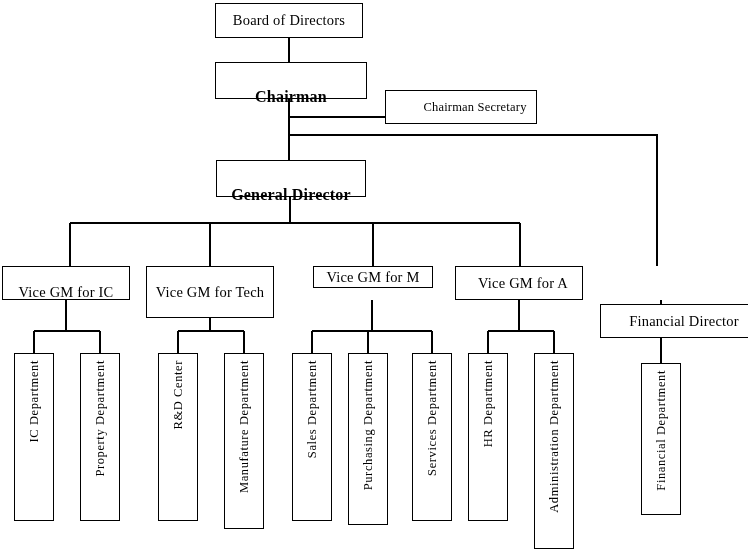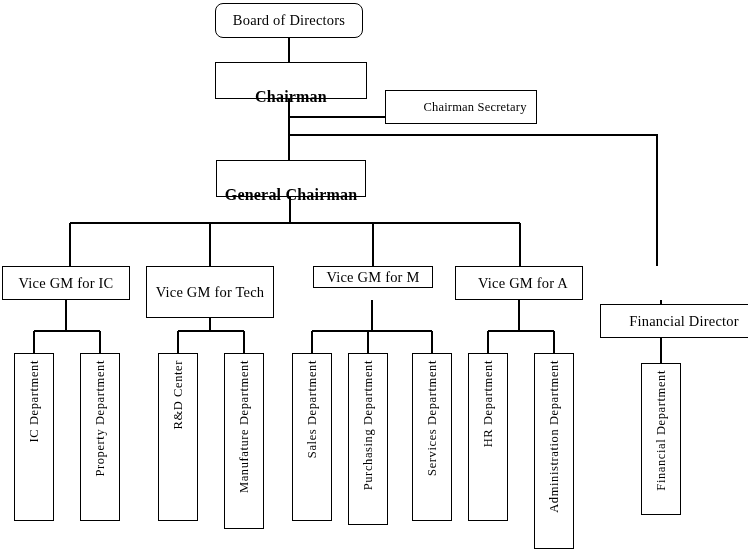--- a/index.html
+++ b/index.html
@@ -92,33 +92,33 @@
       <polyline points="312,331 312,353" fill="none" stroke="#000000" stroke-width="1.4" shape-rendering="crispEdges"></polyline>
       <polyline points="368,331 368,353" fill="none" stroke="#000000" stroke-width="1.4" shape-rendering="crispEdges"></polyline>
       <polyline points="432,331 432,353" fill="none" stroke="#000000" stroke-width="1.4" shape-rendering="crispEdges"></polyline>
       <polyline points="519,300 519,331" fill="none" stroke="#000000" stroke-width="1.4" shape-rendering="crispEdges"></polyline>
       <polyline points="488,331 554,331" fill="none" stroke="#000000" stroke-width="1.4" shape-rendering="crispEdges"></polyline>
       <polyline points="488,331 488,353" fill="none" stroke="#000000" stroke-width="1.4" shape-rendering="crispEdges"></polyline>
       <polyline points="554,331 554,353" fill="none" stroke="#000000" stroke-width="1.4" shape-rendering="crispEdges"></polyline>
       <polyline points="661,300 661,363" fill="none" stroke="#000000" stroke-width="1.4" shape-rendering="crispEdges"></polyline>
     </svg>
   <div id="node-layer">
-      <div class="node horizontal" style="left: 215px; top: 3px; width: 148px; height: 35px; border-radius: 8px;">
+      <div class="node horizontal" style="left: 215px; top: 3px; width: 148px; height: 35px;">
         <span class="label">Board of Directors</span>
       </div>
       <div class="node bold" style="left: 215px; top: 62px; width: 152px; height: 37px;">
         <span class="label">Chairman</span>
       </div>
       <div class="node small" style="left: 385px; top: 90px; width: 152px; height: 34px;">
         <span class="label">Chairman Secretary</span>
       </div>
       <div class="node bold" style="left: 216px; top: 160px; width: 150px; height: 37px;">
-        <span class="label">General Chairman</span>
+        <span class="label">General Director</span>
       </div>
-      <div class="node horizontal" style="left: 2px; top: 266px; width: 128px; height: 34px;">
+      <div class="node horizontal" style="left: 2px; top: 266px; width: 128px; height: 34px; align-items: flex-end;">
         <span class="label">Vice GM for IC</span>
       </div>
       <div class="node horizontal" style="left: 146px; top: 266px; width: 128px; height: 52px;">
         <span class="label">Vice GM for Tech</span>
       </div>
       <div class="node horizontal" style="left: 313px; top: 266px; width: 120px; height: 22px;">
         <span class="label">Vice GM for M</span>
       </div>
       <div class="node horizontal" style="left: 455px; top: 266px; width: 128px; height: 34px; padding-left: 8px;">
         <span class="label">Vice GM for A</span>

